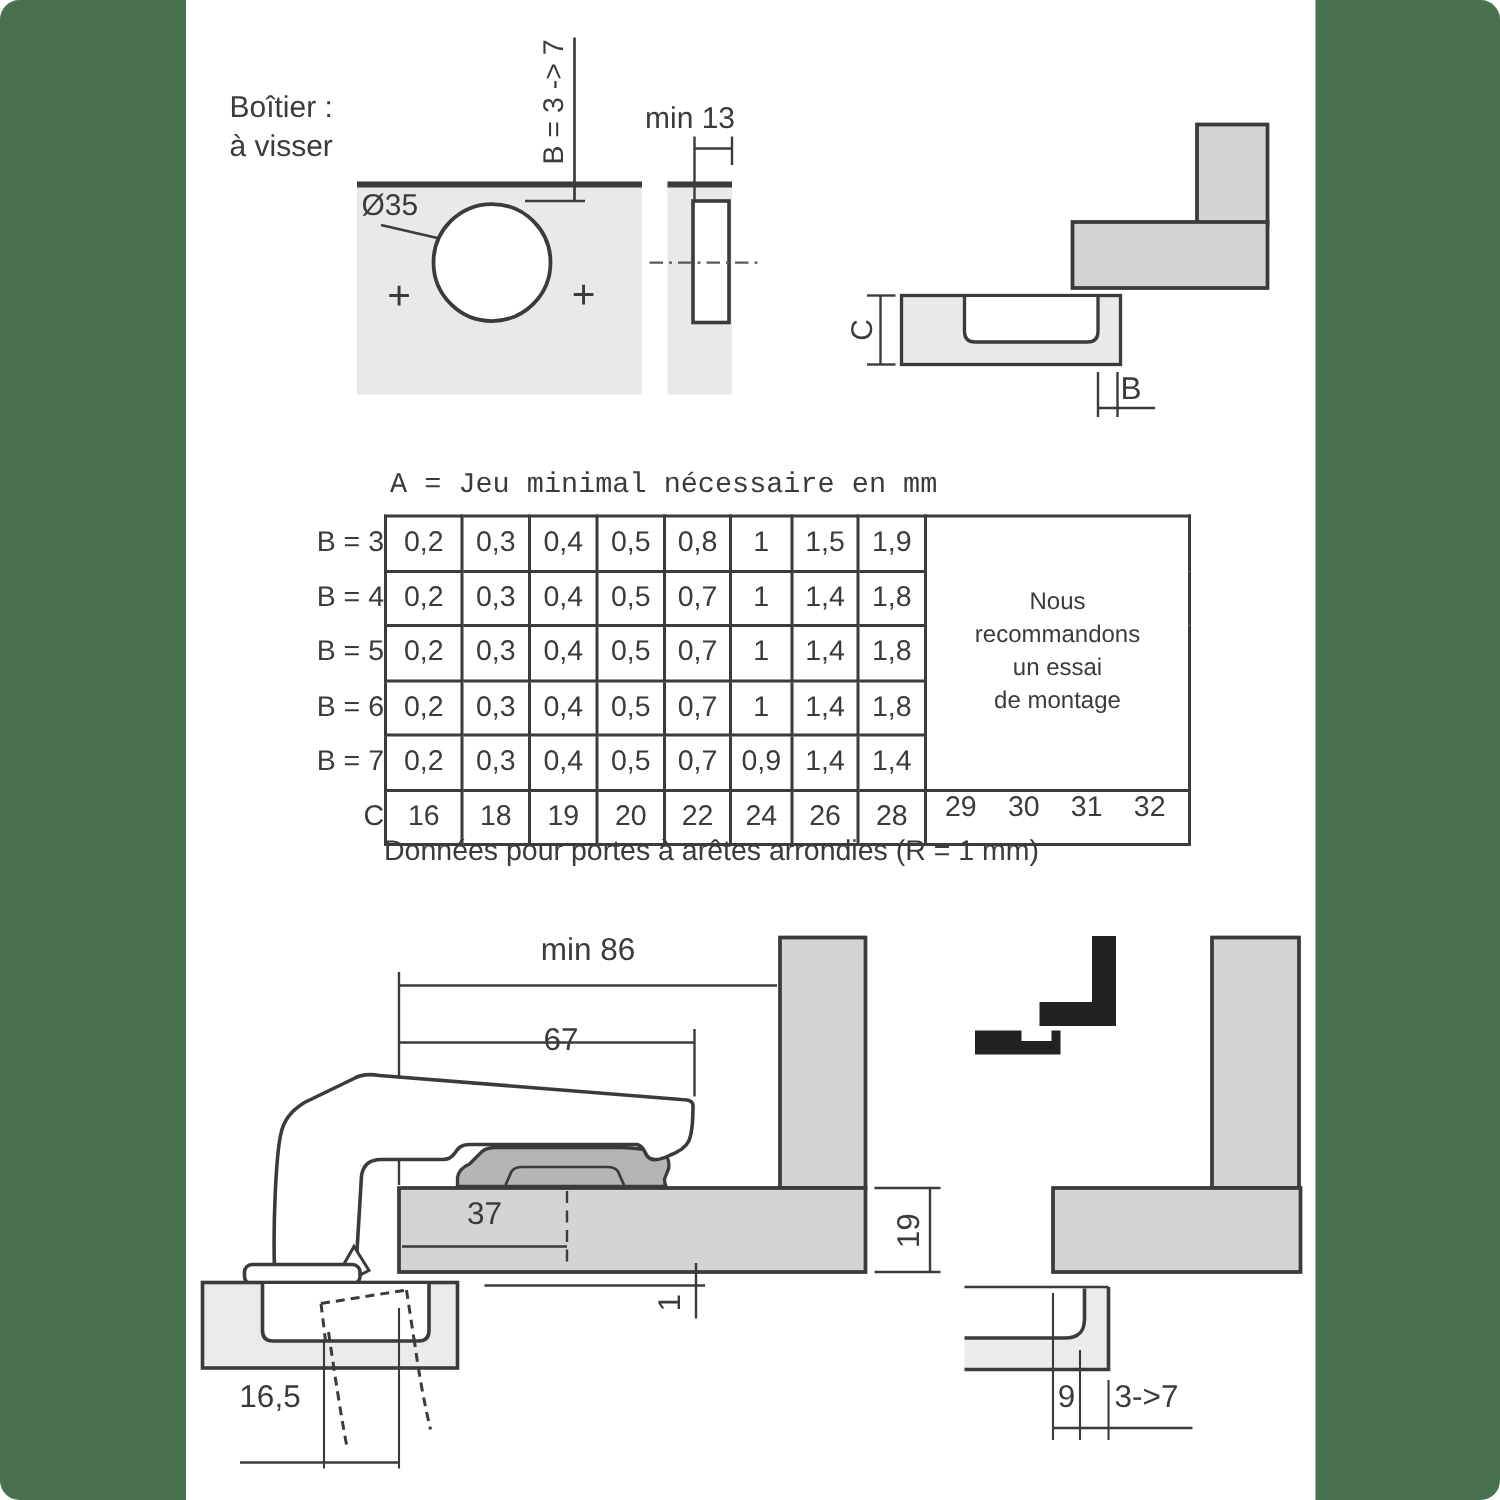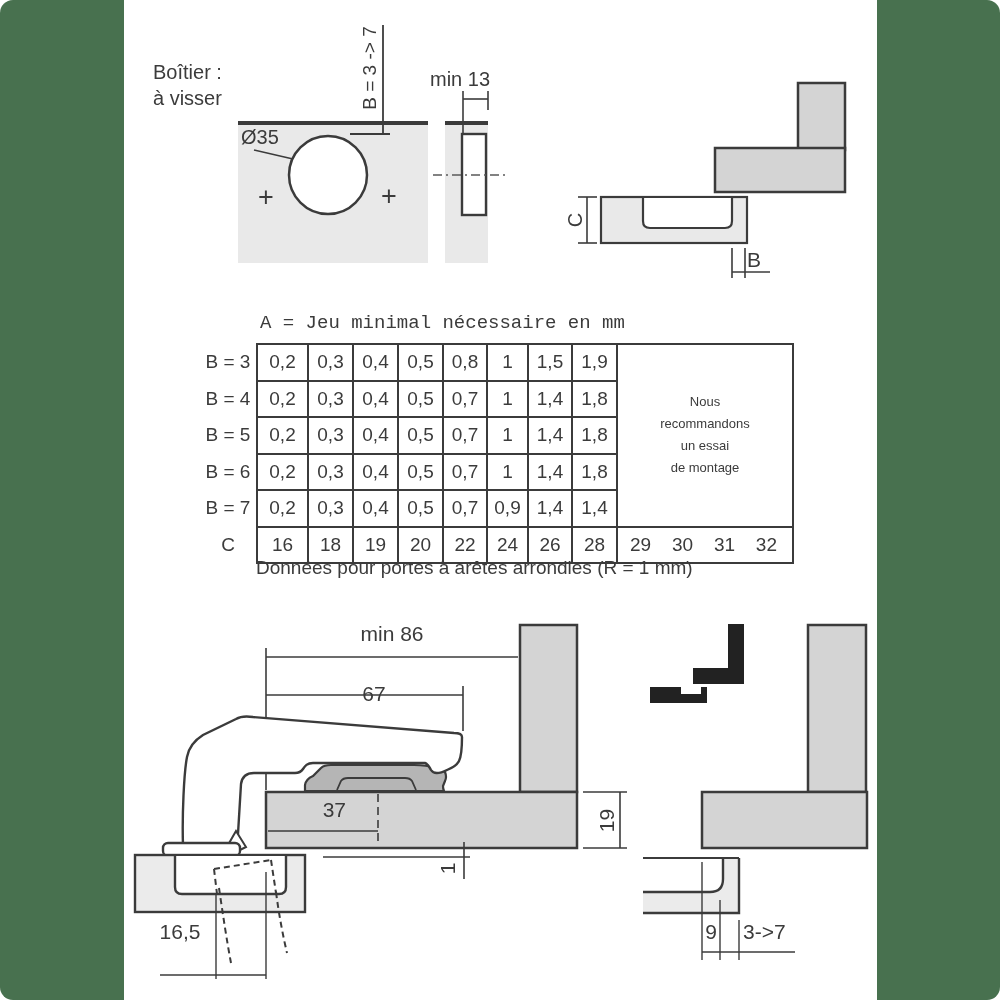--- a/index.html
+++ b/index.html
@@ -12,24 +12,24 @@
   .txt{position:absolute;white-space:nowrap;color:#3b3b3b;}
   .ctr{text-align:center;}
   .rot{transform:rotate(-90deg);}
   .fs19{font-size:19px;line-height:21px;}
   .fs20{font-size:20px;line-height:22px;}
   .fs21{font-size:21px;line-height:23px;}
   .plus{font-size:27px;line-height:26px;width:26px;height:26px;text-align:center;font-weight:400;}
   table.jeu{position:absolute;left:200px;top:343px;border-collapse:collapse;table-layout:fixed;
             font-size:19px;color:#3b3b3b;}
   table.jeu td{border:2.4px solid #3b3b3b;text-align:center;height:34.5px;padding:0;overflow:hidden;}
-  table.jeu td.lbl{border:none;text-align:center;}
+  table.jeu td.lbl{border:none;text-align:right;}
   table.jeu td.note{vertical-align:middle;}
-  .noteline{display:block;text-align:center;font-size:13px;line-height:22px;}
-  .extraflex{display:flex;justify-content:space-between;align-items:center;padding:0 15px 0 12px;height:100%;}
+  .noteline{display:block;text-align:center;font-size:16px;line-height:22px;}
+  .extraflex{display:flex;justify-content:space-between;align-items:flex-start;padding:0 15px 0 12px;height:100%;}
 </style>
 </head>
 <body>
 
 <div class="page">
 
   <div class="band left"></div>
   <div class="band right"></div>
 
   <svg class="art" width="1000" height="1000" viewBox="0 0 1000 1000">
@@ -119,21 +119,21 @@
   <div class="txt plus" style="left:253px;top:184px;">+</div>
   <div class="txt plus" style="left:376px;top:183px;">+</div>
   <div class="txt fs20 ctr rot" style="left:554px;top:210px;width:40px;height:20px;">C</div>
   <div class="txt fs21" style="left:747px;top:248px;">B</div>
 
   <div class="txt fs19" style="left:260px;top:313px;font-family:Liberation Mono, monospace;">A = Jeu minimal nécessaire en mm</div>
   <div class="txt fs19" style="left:256px;top:557px;">Données pour portes à arêtes arrondies (R = 1 mm)</div>
 
   <div class="txt fs21 ctr" style="left:328px;top:622px;width:128px;">min 86</div>
   <div class="txt fs21 ctr" style="left:342px;top:682px;width:64px;">67</div>
-  <div class="txt fs21 ctr" style="left:300px;top:798px;width:46px;text-align:right;">37</div>
+  <div class="txt fs21 ctr" style="left:300px;top:798px;width:46px;">37</div>
   <div class="txt fs21 ctr rot" style="left:574px;top:810px;width:62px;height:21px;">19</div>
   <div class="txt fs21 ctr rot" style="left:426px;top:858px;width:40px;height:21px;">1</div>
   <div class="txt fs21 ctr" style="left:152px;top:920px;width:56px;">16,5</div>
   <div class="txt fs21 ctr" style="left:694px;top:920px;width:34px;">9</div>
   <div class="txt fs21" style="left:743px;top:920px;">3-&gt;7</div>
 
   <table class="jeu">
     <colgroup>
       <col style="width:57px">
         <col style="width:51px">

